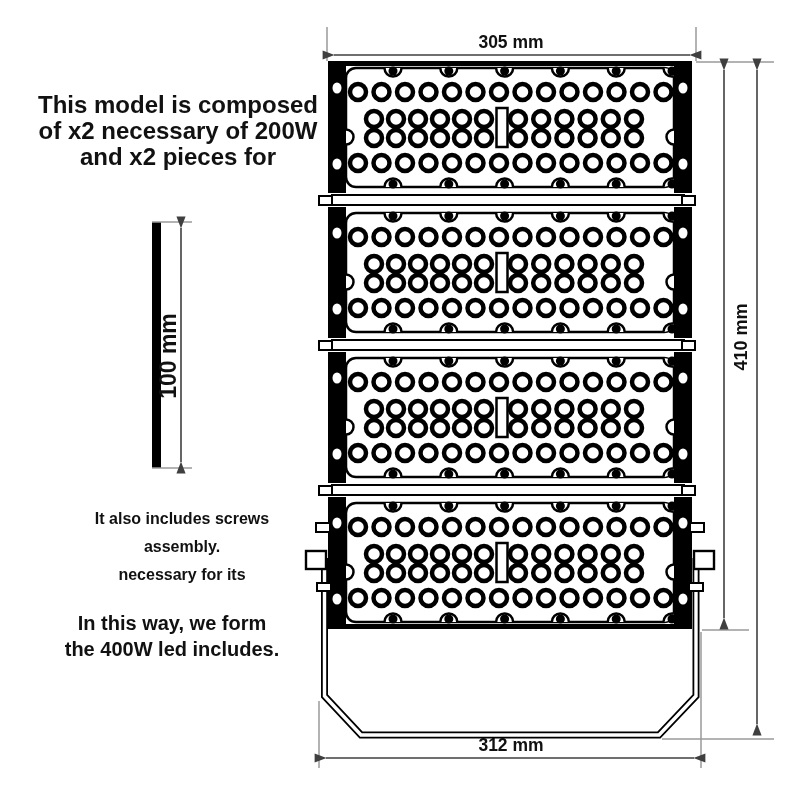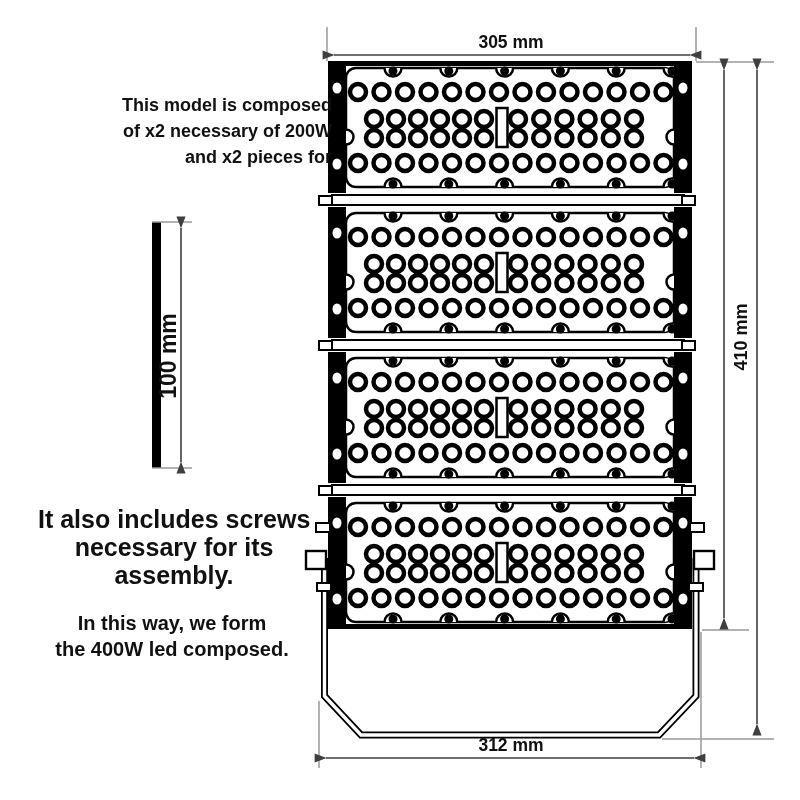--- a/index.html
+++ b/index.html
@@ -1,43 +1,43 @@
 <!DOCTYPE html>
 <html><head>
 <meta charset="utf-8">
 <style>
   html,body{margin:0;padding:0;background:#fff;}
   #canvas{position:relative;width:800px;height:800px;background:#fff;overflow:hidden;
           font-family:"Liberation Sans","DejaVu Sans",sans-serif;}
   .note{position:absolute;text-align:center;font-weight:bold;color:#111;}
   .note div{white-space:nowrap;}
-  #note-composition{left:24px;top:92px;width:308px;font-size:18px;line-height:26px;text-align:right;}
-  #note-screws{left:38px;top:505px;width:272px;font-size:25px;line-height:28px;}
+  #note-composition{left:24px;top:92px;width:308px;font-size:24px;line-height:26px;}
+  #note-screws{left:46px;top:505px;width:272px;font-size:16px;line-height:28px;}
   #note-result{left:28px;top:610px;width:288px;font-size:20px;line-height:26px;}
   svg text{font-family:"Liberation Sans","DejaVu Sans",sans-serif;font-weight:bold;fill:#111;}
 </style>
 </head>
 <body>
 
 <div id="canvas">
 
   
   <div class="note" id="note-composition">
     <div>This model is composed</div>
     <div>of x2 necessary of 200W</div>
     <div>and x2 pieces for</div>
   </div>
   <div class="note" id="note-screws">
     <div>It also includes screws</div>
+    <div>assembly.</div>
     <div>necessary for its</div>
-    <div>assembly.</div>
   </div>
   <div class="note" id="note-result">
     <div>In this way, we form</div>
-    <div>the 400W led composed.</div>
+    <div>the 400W led includes.</div>
   </div>
 
   <svg id="drawing" width="800" height="800" viewBox="0 0 800 800">
     <defs>
       <marker id="dim-arrow" viewBox="0 0 12 12" refX="1.5" refY="6" markerWidth="9" markerHeight="9" orient="auto-start-reverse">
         <path d="M1,6 L11,2.2 L11,9.8 Z" fill="#3f3f3f"></path>
       </marker>
     </defs>
 
     <g>

